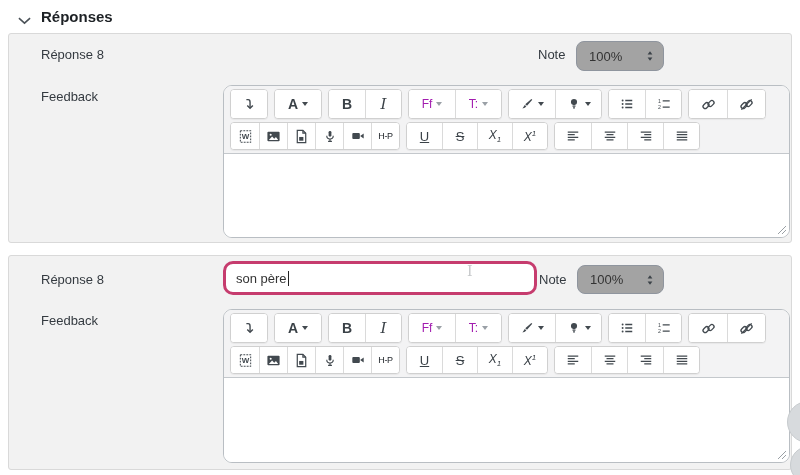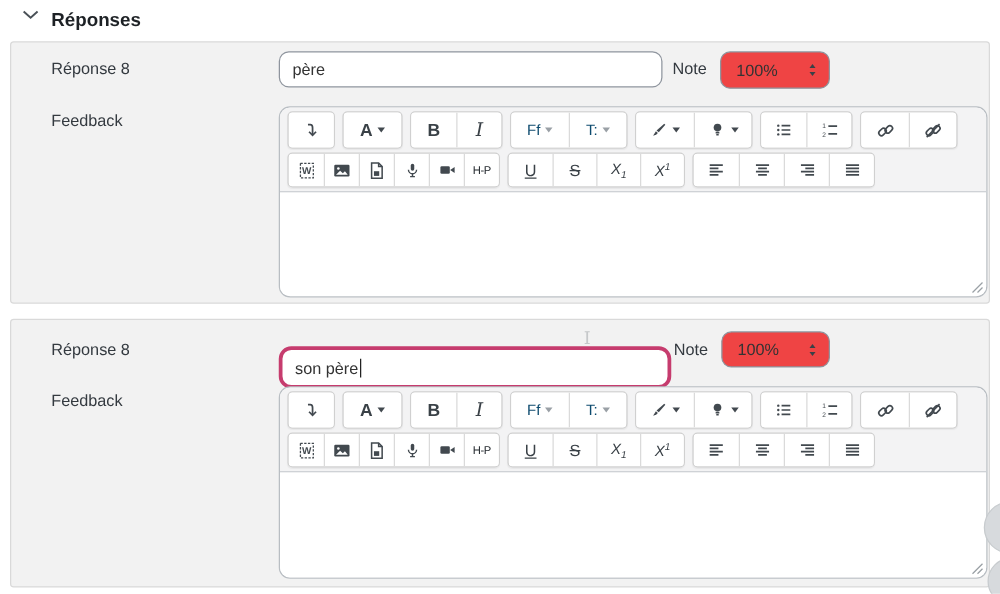--- a/index.html
+++ b/index.html
@@ -1,36 +1,36 @@
 <!DOCTYPE html>
 <html><head>
 <meta charset="utf-8">
 <style>
   * { margin:0; padding:0; box-sizing:border-box; }
   html,body { width:800px; height:475px; background:#fff; overflow:hidden;
     font-family:"Liberation Sans","DejaVu Sans",sans-serif; color:#343a40; }
   body { position:relative; }
 
   
-  .hdr { position:absolute; left:18px; top:8px; display:flex; align-items:flex-start; gap:10px; }
+  .hdr { position:absolute; left:18px; top:8px; display:flex; align-items:flex-end; gap:10px; }
   .hdr h2 { font-size:15px; font-weight:bold; color:#1d2125; }
 
   
   .sec { position:absolute; left:8px; width:784px; background:#f2f2f2;
     border:1px solid #d9d9d9; border-radius:3px; }
   #sec1 { top:33px; height:210px; }
   #sec2 { top:255px; height:215px; }
   .lbl { position:absolute; font-size:13px; color:#343a40; }
 
   
   .tin { position:absolute; background:#fff; border:1px solid #8f959e; border-radius:8px;
     font-size:13px; color:#333; padding:0 10px; display:flex; align-items:center; }
   .tin.hl { border-width:3px; border-radius:10px; }
   .caret-bar { display:inline-block; width:1px; height:15px; background:#222; margin-left:1px; }
-  .sel { position:absolute; background:#ef4444; border:1px solid #8f959e; border-radius:8px;
+  .sel { position:absolute; background:#a3a3a3; border:1px solid #8f959e; border-radius:8px;
     font-size:13px; color:#333; display:flex; align-items:center; padding:0 26px 0 12px; }
   .sel svg { position:absolute; right:9px; top:50%; transform:translateY(-50%); }
 
   
   .ed { position:absolute; border:1px solid #b9bec3; border-radius:9px; background:#fff;
     display:flex; flex-direction:column; overflow:hidden; }
   .edtb { background:#f3f3f4; border-bottom:1px solid #c4c8cc; padding:3px 6px;
     display:flex; flex-direction:column; gap:3px; }
   .row { display:flex; gap:6px; }
   .g { display:flex; background:#fff; border:1px solid #d0d0d0; border-radius:4px;
@@ -39,21 +39,21 @@
     border:none; border-left:1px solid #dadada; cursor:pointer; padding:0; height:28px; }
   .r2 .b { height:26px; }
   .g .b:first-child { border-left:none; }
   .w28{width:28px}.w35{width:35px}.w36{width:36px}.w39{width:38px}.w46{width:46px}
   .cd { width:0; height:0; border-left:3.5px solid transparent; border-right:3.5px solid transparent;
     border-top:4px solid #42494f; }
   .cd.gray { border-top-color:#9aa0a6; }
   .tA { font-size:14px; font-weight:bold; color:#3a4147; }
   .tB { font-size:14px; font-weight:bold; color:#3a4147; }
   .tI { font-size:15px; font-style:italic; font-family:"DejaVu Serif","Liberation Serif",serif; color:#3a4147; }
-  .tgray { font-size:12px; color:#0c4a6e; }
+  .tgray { font-size:12px; color:#a21caf; }
   .tU { font-size:13px; color:#3a4147; text-decoration:underline; }
   .tS { font-size:13px; color:#3a4147; text-decoration:line-through; }
   .tX { font-size:12px; color:#3a4147;font-style:italic; }
   .tX sub,.tX sup { font-size:8px; }
   .tHP { font-size:9px; font-weight:normal; letter-spacing:-.3px; color:#23282d; }
   .edc { flex:1; background:#fff; position:relative; }
   .rsz { position:absolute; right:2px; bottom:2px; }
 
   
   .blob { position:absolute; background:#d7dadd; border:1px solid #c7cbce; border-radius:50%; }
@@ -73,23 +73,20 @@
   <span>
     <svg width="13" height="8" viewBox="0 0 14 8" fill="none" stroke="#4a5157" stroke-width="1.7">
         <path d="M1 1l6 5.3L13 1"></path>
       </svg>
   </span>
   <h2>Réponses</h2>
 </div>
 
 <div class="sec" id="sec1">
   <span class="lbl" style="left:32px;top:13px">Réponse 8</span>
-  <div class="tin" style="left:214px;top:7px;width:307px;height:29px">
-    <span>père</span>
-  </div>
   <span class="lbl" style="left:529px;top:13px">Note</span>
   <div class="sel" style="left:567px;top:7px;width:88px;height:30px">
     <span>100%</span>
     <svg width="8" height="12" viewBox="0 0 10 14">
         <path d="M5 1 8 5H2z" fill="#3a4147"></path>
         <path d="M5 13 2 9h6z" fill="#3a4147"></path>
       </svg>
   </div>
   <span class="lbl" style="left:32px;top:55px">Feedback</span>
 
@@ -259,21 +256,21 @@
           <svg width="10" height="10" viewBox="0 0 10 10">
             <path d="M1 9 9 1M5 9 9 5" fill="none" stroke="#9aa0a5" stroke-width="1"></path>
           </svg>
         </span>
     </div>
   </div>
 </div>
 
 <div class="sec" id="sec2">
   <span class="lbl" style="left:32px;top:16px">Réponse 8</span>
-  <div class="tin hl" style="left: 214px; top: 5px; width: 314px; height: 34px; border-color: rgb(198, 60, 110); margin-top: 16px;">
+  <div class="tin hl" style="left: 214px; top: 5px; width: 314px; height: 34px; border-color: rgb(198, 60, 110);">
     <span>son père</span>
       <span class="caret-bar"></span>
   </div>
   <span class="lbl" style="left:530px;top:16px">Note</span>
   <div class="sel" style="left:568px;top:9px;width:87px;height:29px">
     <span>100%</span>
     <svg width="8" height="12" viewBox="0 0 10 14">
         <path d="M5 1 8 5H2z" fill="#3a4147"></path>
         <path d="M5 13 2 9h6z" fill="#3a4147"></path>
       </svg>

